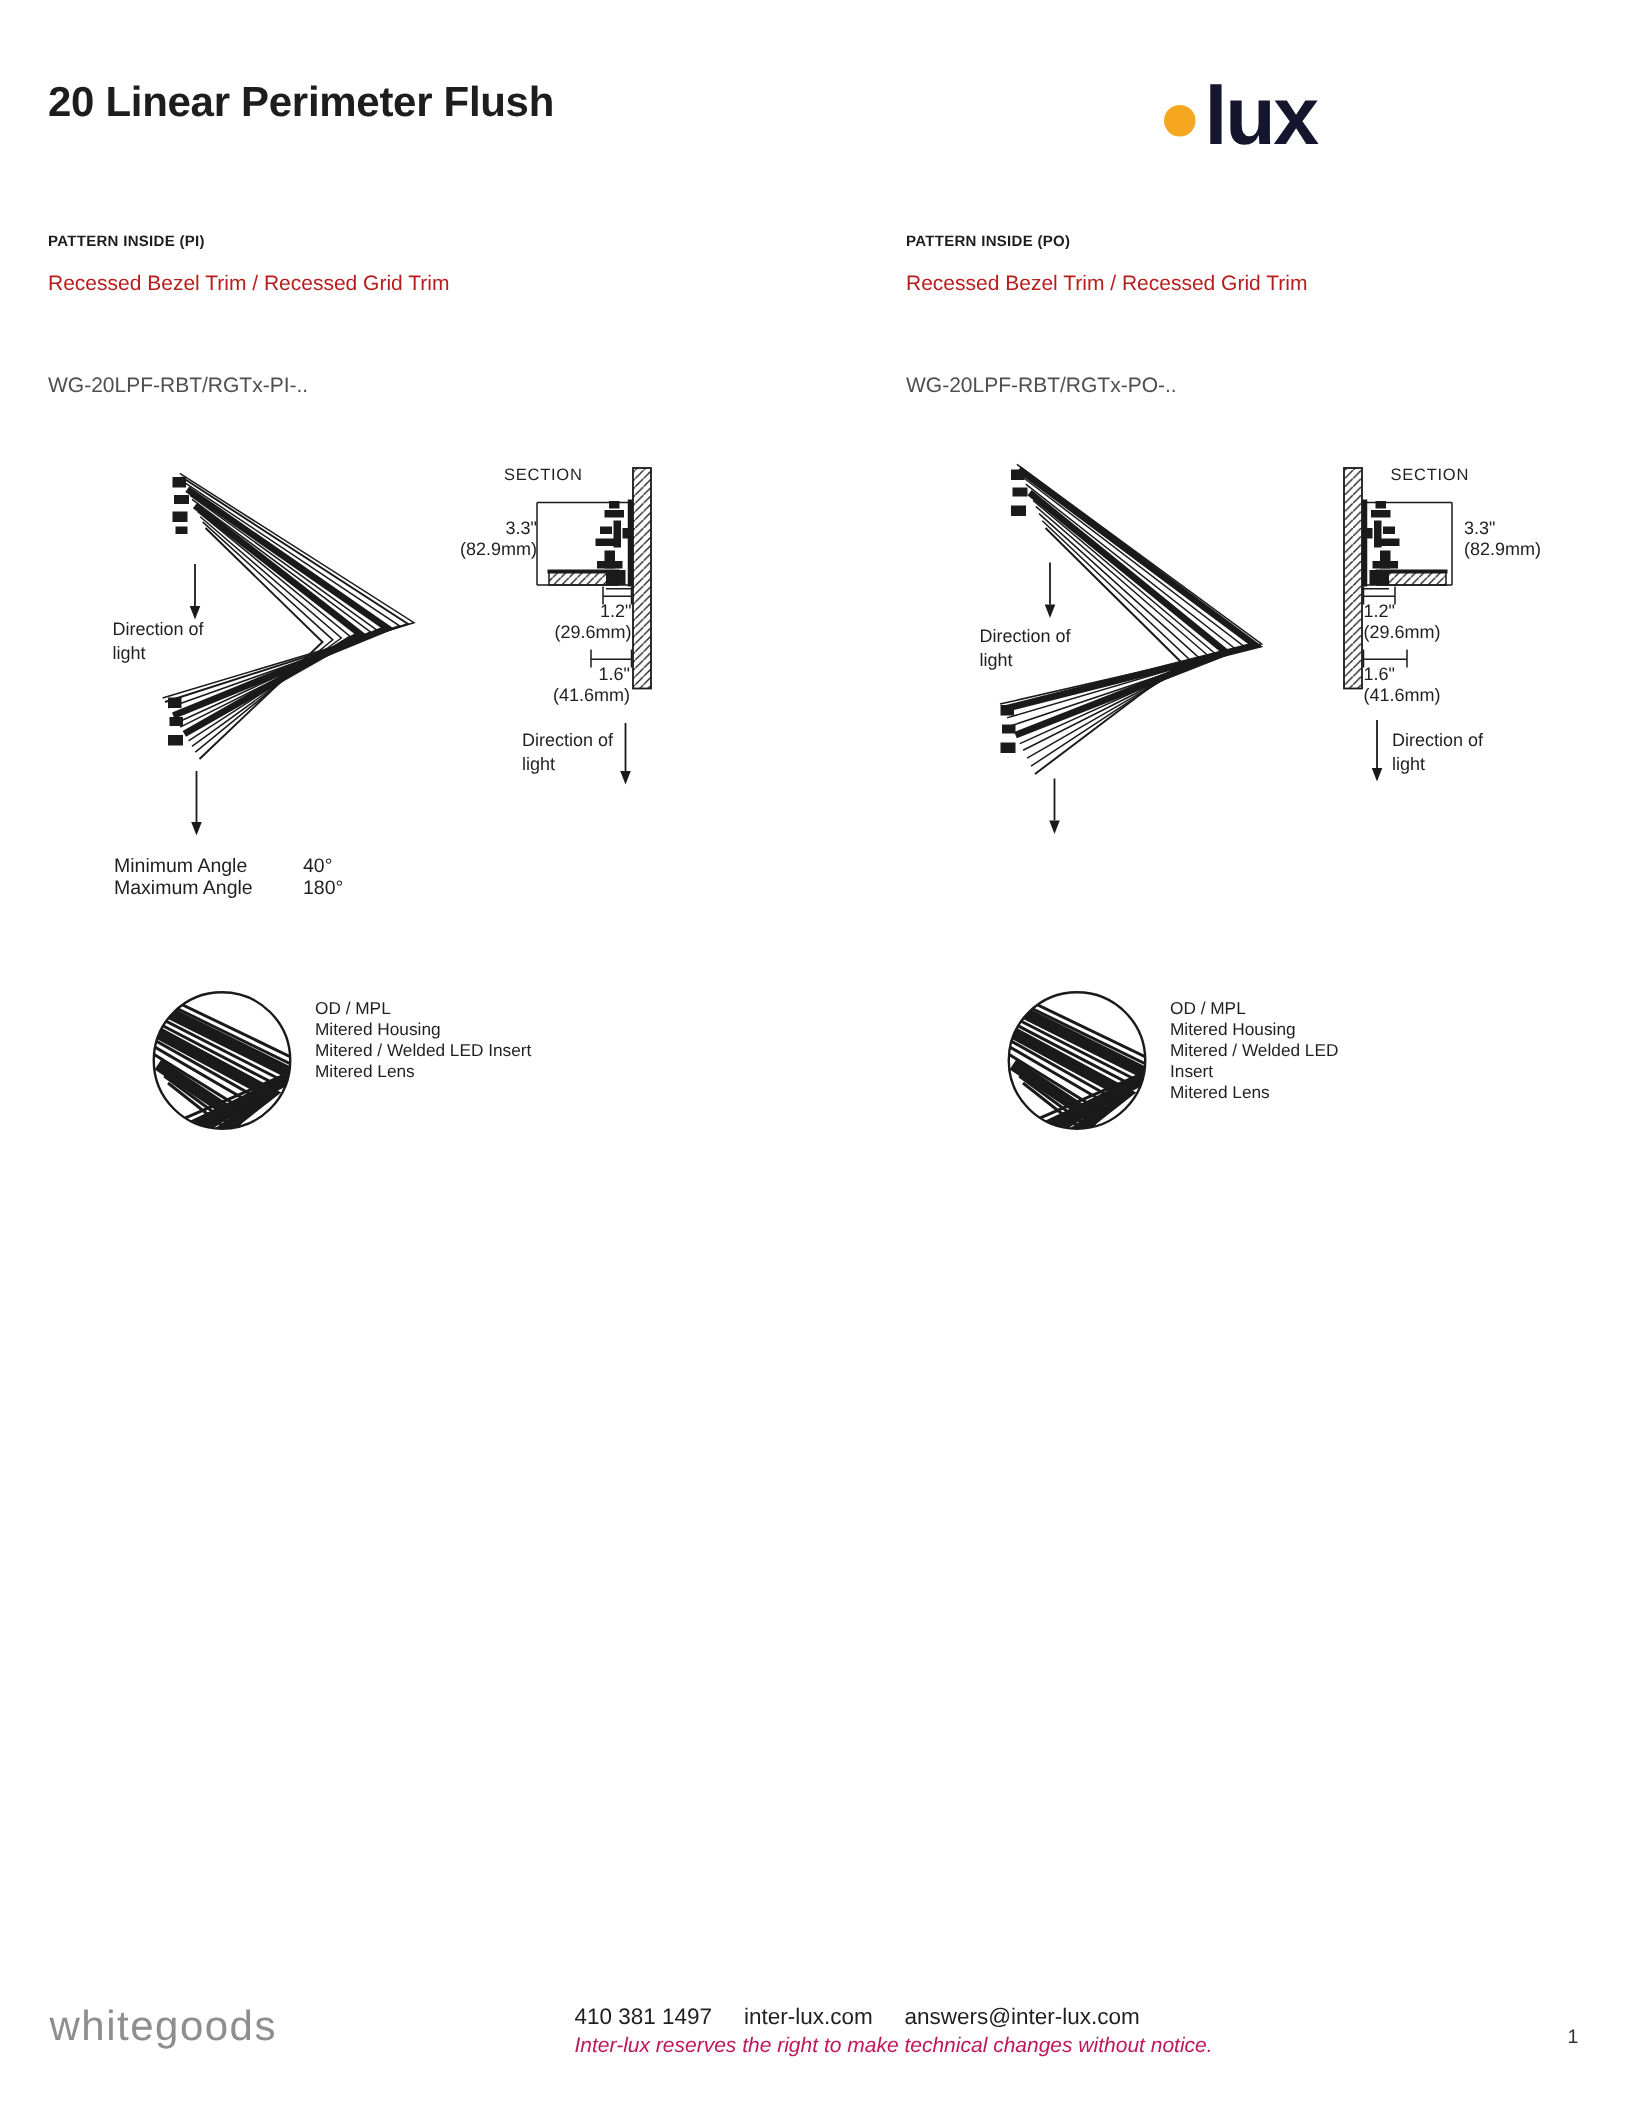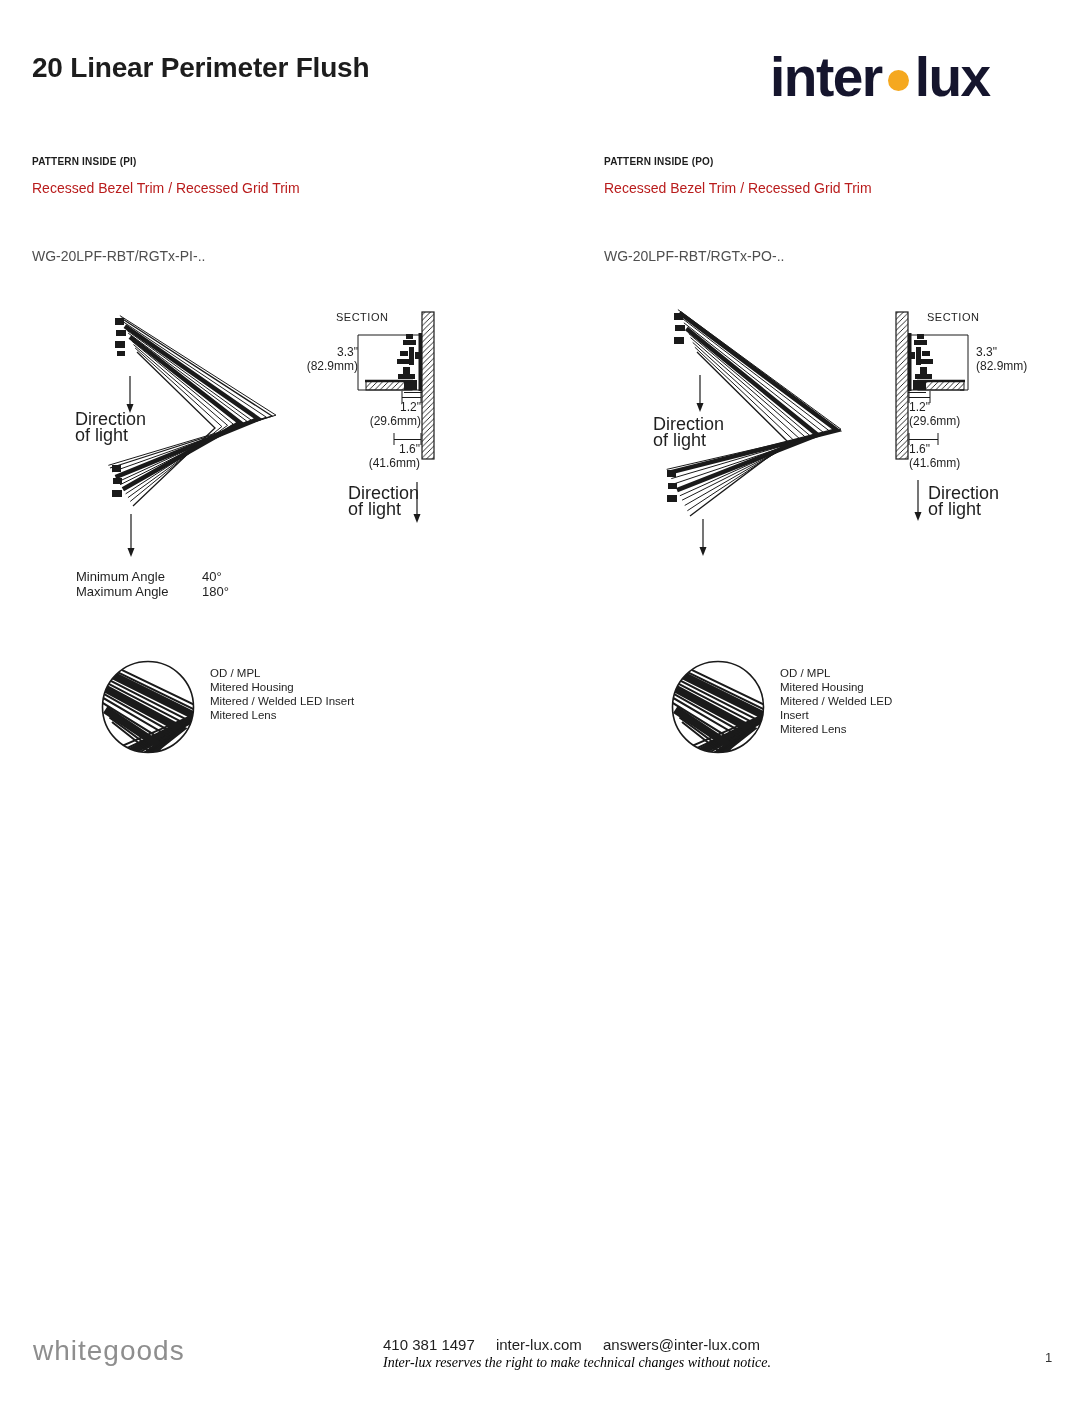--- a/index.html
+++ b/index.html
@@ -14,35 +14,35 @@
 
   .logo { left:770px; top:46px; display:flex; align-items:flex-start;
     font-size:55px; font-weight:700; letter-spacing:-1.5px; color:#15152d; line-height:62px; }
   .logo-dot { width:21px; height:21px; border-radius:50%; background:#F5A81F; display:inline-block;
     margin:24px 6px 0 6px; }
 
   .col-heading { font-size:10px; font-weight:700; letter-spacing:0.2px; color:#1d1d1d; }
   .col-sub { font-size:14px; color:#b91c1c; }
   .part-no { font-size:14px; color:#4f4f4f; }
 
-  .dirlight { font-size:18px; line-height:15.5px; width:68px; color:#1f1f1f; }
+  .dirlight { font-size:12px; line-height:15.5px; width:68px; color:#1f1f1f; }
   .section-label { font-size:11px; letter-spacing:0.5px; color:#1f1f1f;text-align:right; }
   .dim { font-size:12px; line-height:14px; color:#1f1f1f; }
   .dim.right { text-align:right; width:64px; }
 
   .angles { font-size:13px; line-height:15px; color:#1f1f1f; }
   .angles .row { position:absolute; white-space:nowrap; }
   .angles .val { position:absolute; left:126px; }
 
   .detail-note { font-size:11.5px; line-height:13.9px; color:#1f1f1f; }
 
   .footer-brand { left:33px; top:1335px; font-size:28px; font-weight:300; letter-spacing:1px; color:#8e8e8e; }
   .footer-contact { left:383px; top:1336px; font-size:15px; color:#1f1f1f; }
   .footer-contact span { margin-right:17px; }
-  .footer-disclaimer { left:383px; top:1355px; font-size:14px; font-style:italic; color:#000000;font-family:Liberation Serif, serif; }
+  .footer-disclaimer { left:383px; top:1355px; font-size:14px; font-style:italic; color:#be185d; }
   .page-number { left:1045px; top:1350px; font-size:13px; color:#333; }
 </style>
 </head>
 <body>
 
 <div class="page">
 
   <svg id="art" width="1088" height="1408" viewBox="0 0 1088 1408">
     <defs>
       <pattern id="hatch" width="5.5" height="5.5" patternUnits="userSpaceOnUse">
@@ -211,21 +211,20 @@
         <polyline points="675.28,709.68 728.8,745.28 658.6,846.4" fill="none" stroke="#1a1a1a" stroke-width="8"></polyline>
         <polyline points="679.48,717.38 723.3,749.48 662.6,854.9" fill="none" stroke="#1a1a1a" stroke-width="2"></polyline>
         <polyline points="682,722 720,752 665,860" fill="none" stroke="#1a1a1a" stroke-width="2"></polyline>
         <polyline points="775,710 720,752" fill="none" stroke="#1a1a1a" stroke-width="1.5"></polyline>
       </g>
     <circle cx="718" cy="707" r="45.5" fill="none" stroke="#1a1a1a" stroke-width="1.6"></circle>
   </svg>
 
   <div class="abs txt title">20 Linear Perimeter Flush</div>
   <div class="abs txt logo">
-    <span>inter</span>
     <span class="logo-dot"></span>
     <span>lux</span>
   </div>
 
   <div class="abs txt col-heading" style="left:32px; top:156px;">PATTERN INSIDE (PI)</div>
   <div class="abs txt col-sub" style="left:32px; top:180px;">Recessed Bezel Trim / Recessed Grid Trim</div>
   <div class="abs txt part-no" style="left:32px; top:248px;">WG-20LPF-RBT/RGTx-PI-..</div>
 
   <div class="abs txt col-heading" style="left:604px; top:156px;">PATTERN INSIDE (PO)</div>
   <div class="abs txt col-sub" style="left:604px; top:180px;">Recessed Bezel Trim / Recessed Grid Trim</div>

